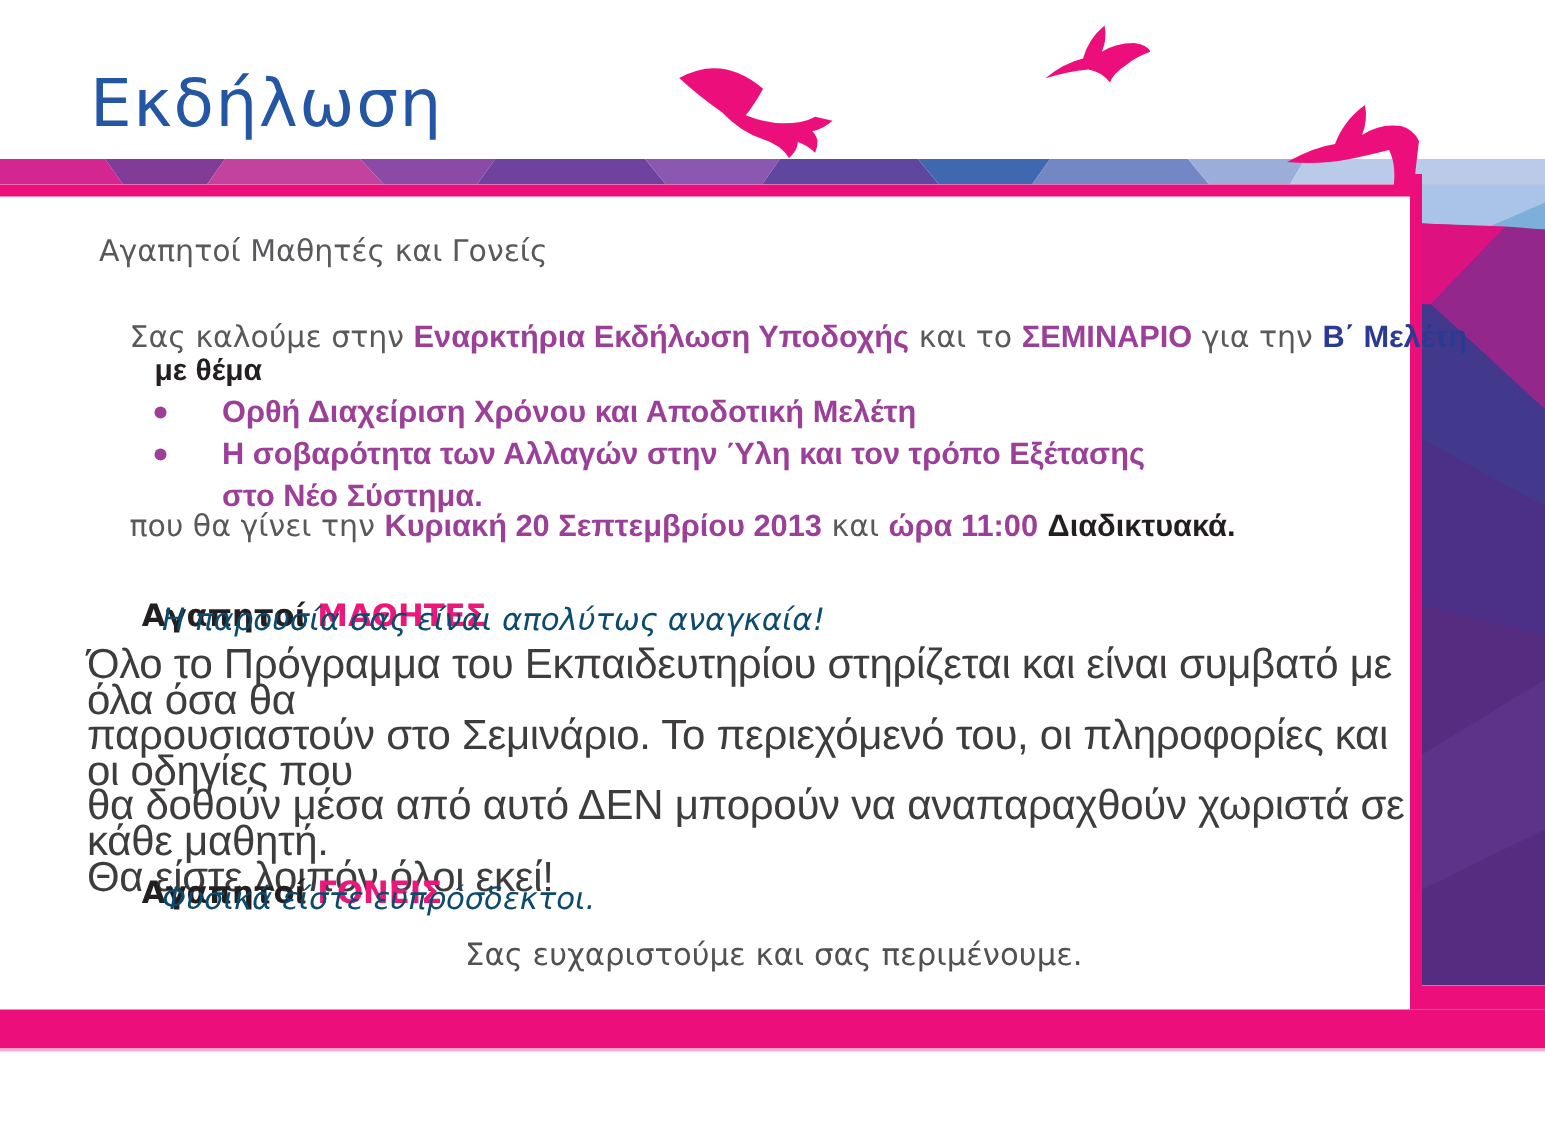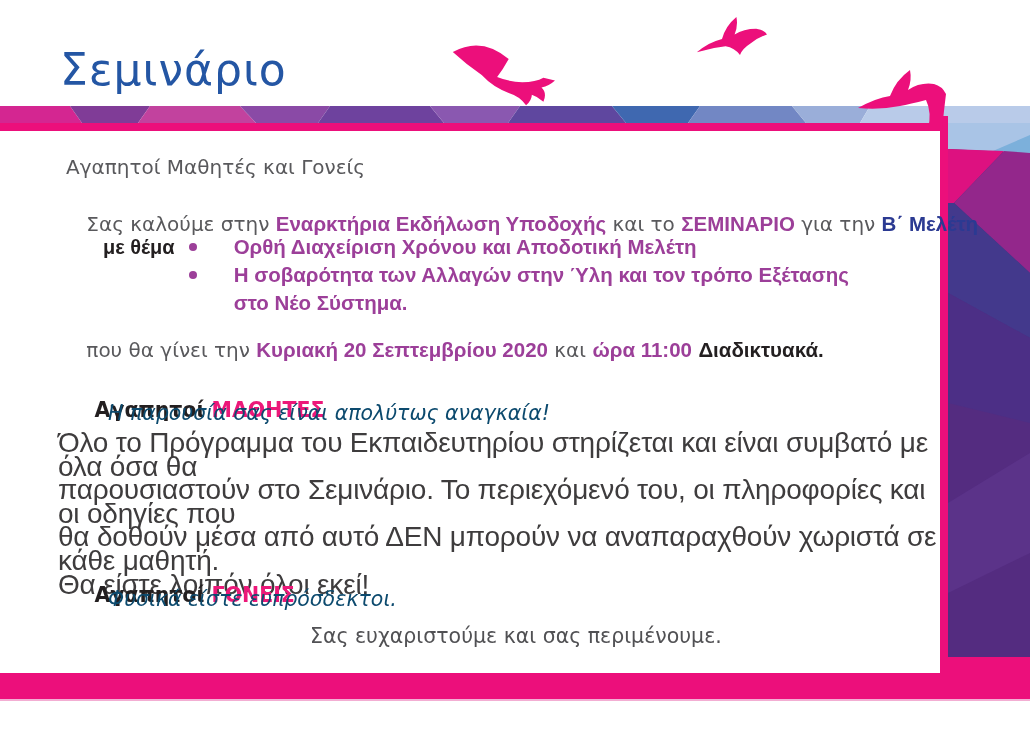--- a/index.html
+++ b/index.html
@@ -26,21 +26,21 @@
   .bird path{fill:#EC0F7B;}
   
   .rich{white-space:pre;}
   .gray{color:#59595C;font-size:20px;}
   .purple-b{color:#9C3F99;font-weight:bold;font-family:"Liberation Sans",sans-serif;font-size:20.5px;}
   .navy-b{color:#2B3A92;font-weight:bold;font-family:"Liberation Sans",sans-serif;font-size:20.5px;}
   .black-b{color:#231F20;font-weight:bold;font-family:"Liberation Sans",sans-serif;font-size:20.5px;}
   .magenta-b{color:#EC1879;font-weight:bold;}
   .greeting{left:66px;top:155px;}
   .invite{left:66px;top:193px;white-space:pre;}
-  .topics{left:103px;top:233px;display:flex;gap:14px;align-items:flex-start;}
+  .topics{left:103px;top:233px;display:flex;align-items:flex-start;flex-direction:column;}
   .topics-label{font-family:"Liberation Sans",sans-serif;font-weight:bold;color:#231F20;font-size:20px;line-height:28px;}
   .topic-list{list-style:none;margin:0;padding:0;}
   .topic-item{display:flex;gap:9px;line-height:28px;}
   .topic-item .dot{width:8px;height:8px;border-radius:50%;background:#9C3F99;margin-top:10px;flex:0 0 auto;}
   .topic-item .txt{white-space:pre-line;margin-left:28px;}
   .when{left:66px;top:319px;white-space:pre;}
   .students-h{left:66px;top:374px;font-weight:bold;font-size:20.5px;color:#231F20;white-space:pre;}
   .note-italic{font-style:italic;color:#0c4a6e;font-size:20.5px;}
   .students-n{left:108px;top:401px;}
   .paragraph{
@@ -50,21 +50,21 @@
   }
   .parents-h{left:66px;top:559px;font-weight:bold;font-size:20.5px;color:#231F20;white-space:pre;}
   .parents-n{left:108px;top:587px;}
   .closing{left:310px;top:624px;color:#515154;font-size:20.5px;}
 </style>
 </head>
 <body>
 
 <div id="page">
 
-  <div class="abs page-title">Σεμινάριο</div>
+  <div class="abs page-title">Εκδήλωση</div>
 
   <svg class="abs facet-band" viewBox="0 0 1030 17" preserveAspectRatio="none">
     <polygon points="0,0 70,0 82,17 0,17" fill="#D42691"></polygon>
     <polygon points="70,0 150,0 138,17 82,17" fill="#803C97"></polygon>
     <polygon points="150,0 240,0 256,17 138,17" fill="#C2429E"></polygon>
     <polygon points="240,0 330,0 318,17 256,17" fill="#8A4AA6"></polygon>
     <polygon points="330,0 430,0 444,17 318,17" fill="#6E429E"></polygon>
     <polygon points="430,0 520,0 508,17 444,17" fill="#8A58B0"></polygon>
     <polygon points="520,0 612,0 626,17 508,17" fill="#5F479F"></polygon>
     <polygon points="612,0 700,0 688,17 626,17" fill="#3F68B0"></polygon>
@@ -123,21 +123,21 @@
       </li>
       <li class="topic-item">
         <span class="dot"></span>
         <span class="txt purple-b">Η σοβαρότητα των Αλλαγών στην Ύλη και τον τρόπο Εξέτασης
 στο Νέο Σύστημα.</span>
       </li>
     </ul>
   </div>
 
   <div class="abs when">
-    <span class="gray rich">που θα γίνει την </span><span class="purple-b">Κυριακή 20 Σεπτεμβρίου 2020</span><span class="gray rich"> και </span><span class="purple-b">ώρα 11:00</span><span class="gray rich"> </span><span class="black-b">Διαδικτυακά.</span>
+    <span class="gray rich">που θα γίνει την </span><span class="purple-b">Κυριακή 20 Σεπτεμβρίου 2013</span><span class="gray rich"> και </span><span class="purple-b">ώρα 11:00</span><span class="gray rich"> </span><span class="black-b">Διαδικτυακά.</span>
   </div>
 
   <div class="abs students-h">
     <span>Αγαπητοί </span><span class="magenta-b">ΜΑΘΗΤΕΣ</span>
   </div>
   <div class="abs students-n note-italic">Η παρουσία σας είναι απολύτως αναγκαία!</div>
 
   <div class="abs paragraph">Όλο το Πρόγραμμα του Εκπαιδευτηρίου στηρίζεται και είναι συμβατό με όλα όσα θα
 παρουσιαστούν στο Σεμινάριο. Το περιεχόμενό του, οι πληροφορίες και οι οδηγίες που
 θα δοθούν μέσα από αυτό ΔΕΝ μπορούν να αναπαραχθούν χωριστά σε κάθε μαθητή.

